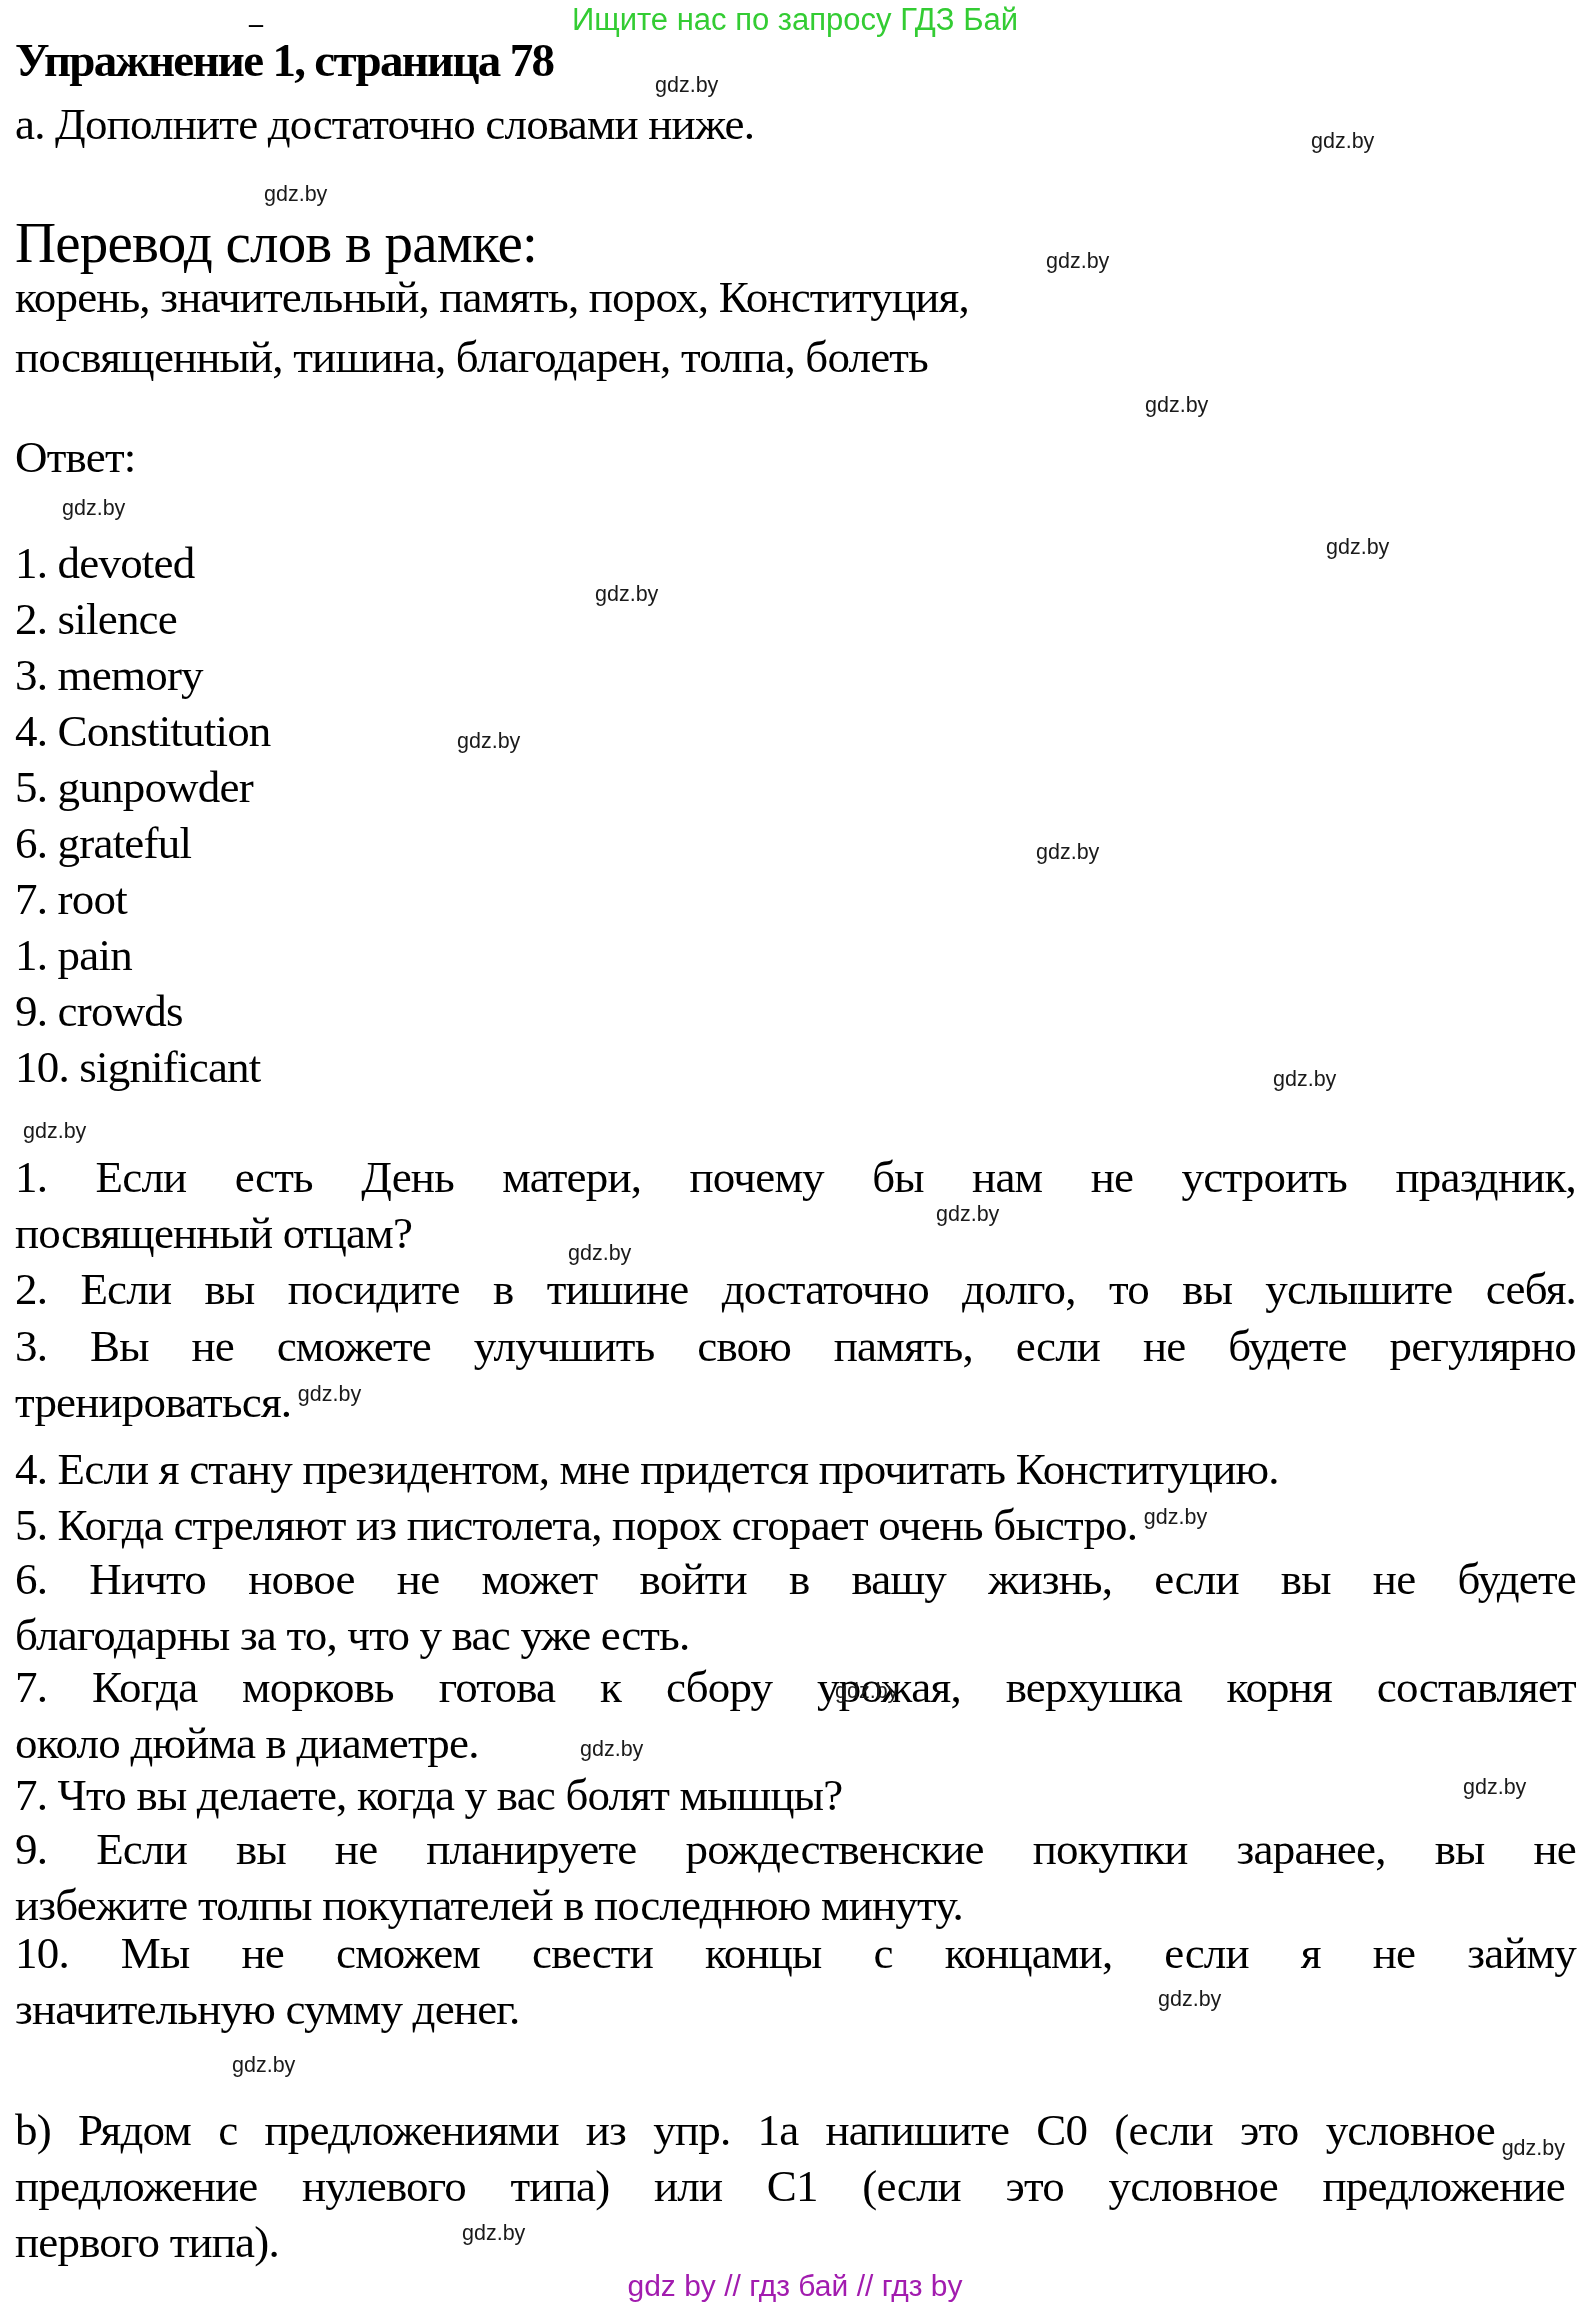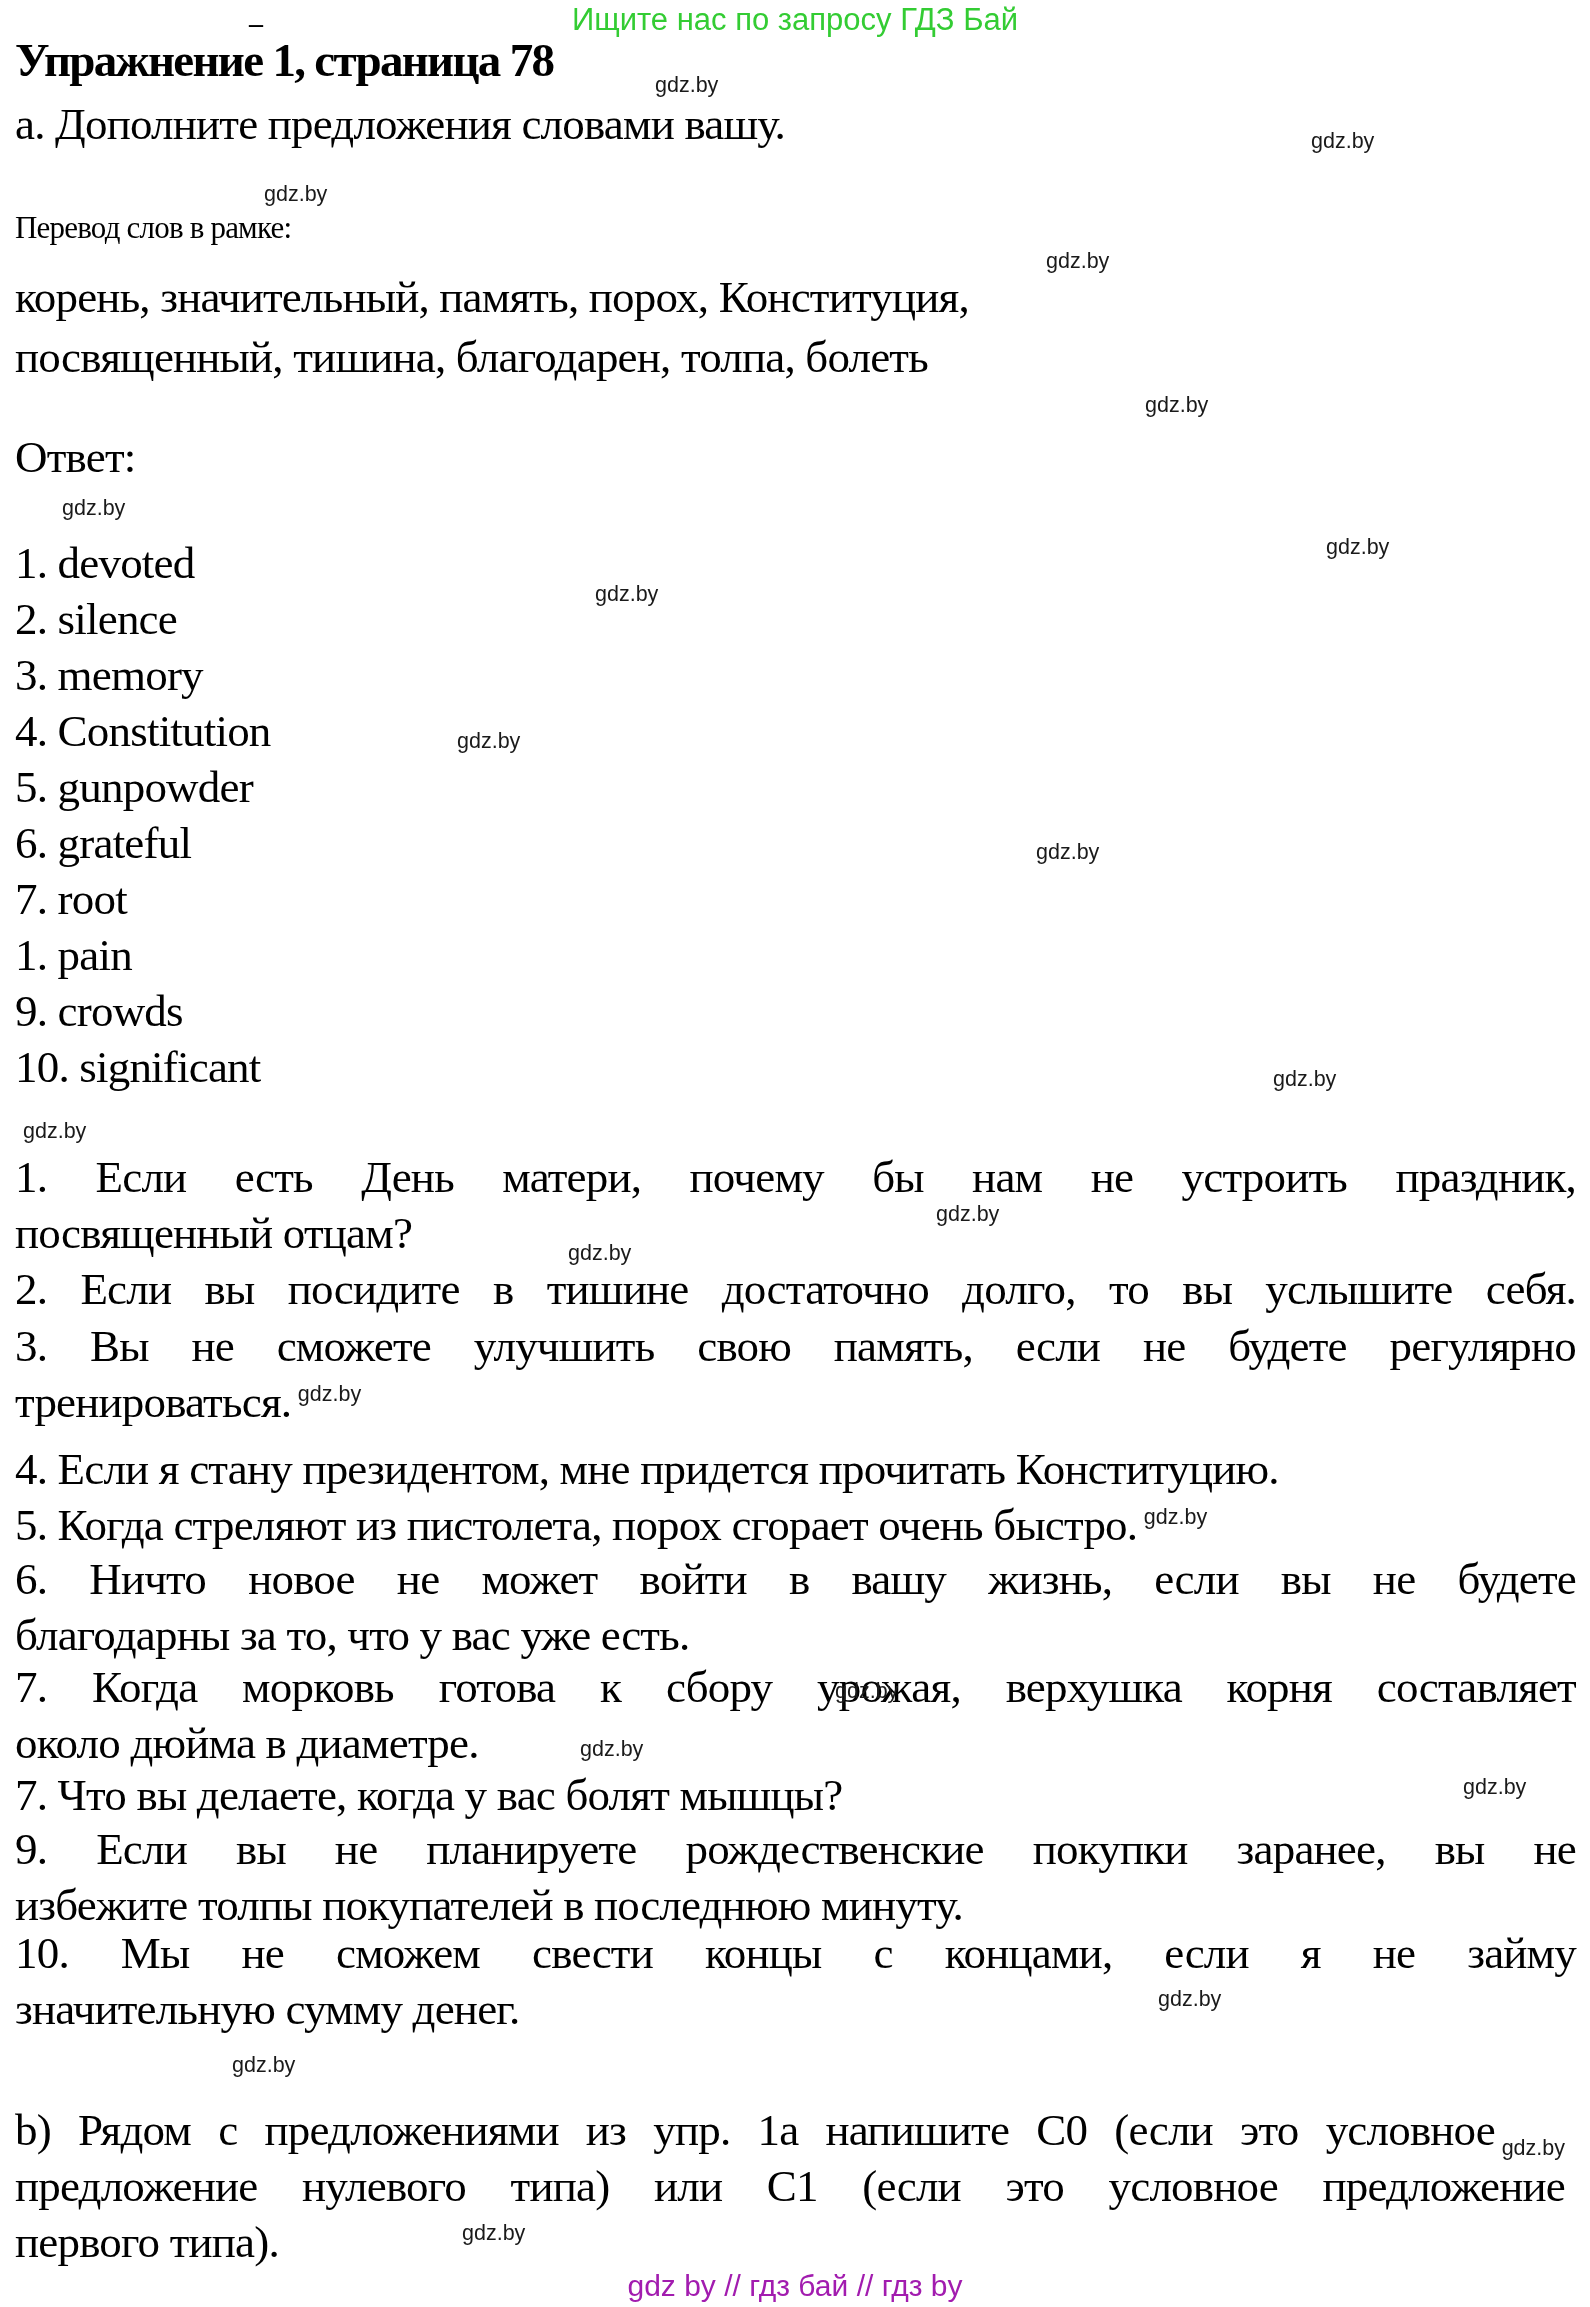--- a/index.html
+++ b/index.html
@@ -15,21 +15,21 @@
     position:absolute;left:249px;top:6.6px;font-size:28px;font-weight:700;
   }
   .title{
     position:absolute;left:15px;top:33px;margin:0;
     font-size:47px;font-weight:700;letter-spacing:-1.7px;white-space:nowrap;
   }
   .task-a{
     position:absolute;left:15px;top:98px;font-size:45px;white-space:nowrap;letter-spacing:-0.8px;
   }
   .tr-heading{
-    position:absolute;left:15px;top:210px;font-size:31px;white-space:nowrap;letter-spacing:-0.8px;
+    position:absolute;left:15px;top:210px;font-size:57px;white-space:nowrap;letter-spacing:-0.8px;
   }
   .tr-lines{
     position:absolute;left:15px;top:267px;font-size:45px;line-height:60px;letter-spacing:-0.8px;
   }
   .answer-heading{
     position:absolute;left:15px;top:431px;font-size:45px;white-space:nowrap;letter-spacing:-0.8px;
   }
   .answers{
     position:absolute;left:15px;top:535px;font-size:45px;line-height:56px;letter-spacing:-0.8px;
   }
@@ -55,21 +55,21 @@
     font-family:"Liberation Sans",sans-serif;font-size:30px;font-weight:400;
   }
 </style>
 </head>
 <body>
 
 <div class="page">
   <div class="promo" style="color: rgb(51, 204, 51);">Ищите нас по запросу ГДЗ Бай</div>
   <div class="stray-dash">–</div>
   <h1 class="title">Упражнение 1, страница 78</h1>
-  <div class="task-a">a. Дополните предложения словами вашу.</div>
+  <div class="task-a">a. Дополните достаточно словами ниже.</div>
   <div class="tr-heading">Перевод слов в рамке:</div>
   <div class="tr-lines">
       <div class="tr-line">корень, значительный, память, порох, Конституция,</div>
       <div class="tr-line">посвященный, тишина, благодарен, толпа, болеть</div>
     </div>
   <div class="answer-heading">Ответ:</div>
   <div class="answers">
       <div class="answer-item">1. devoted</div>
       <div class="answer-item">2. silence</div>
       <div class="answer-item">3. memory</div>

